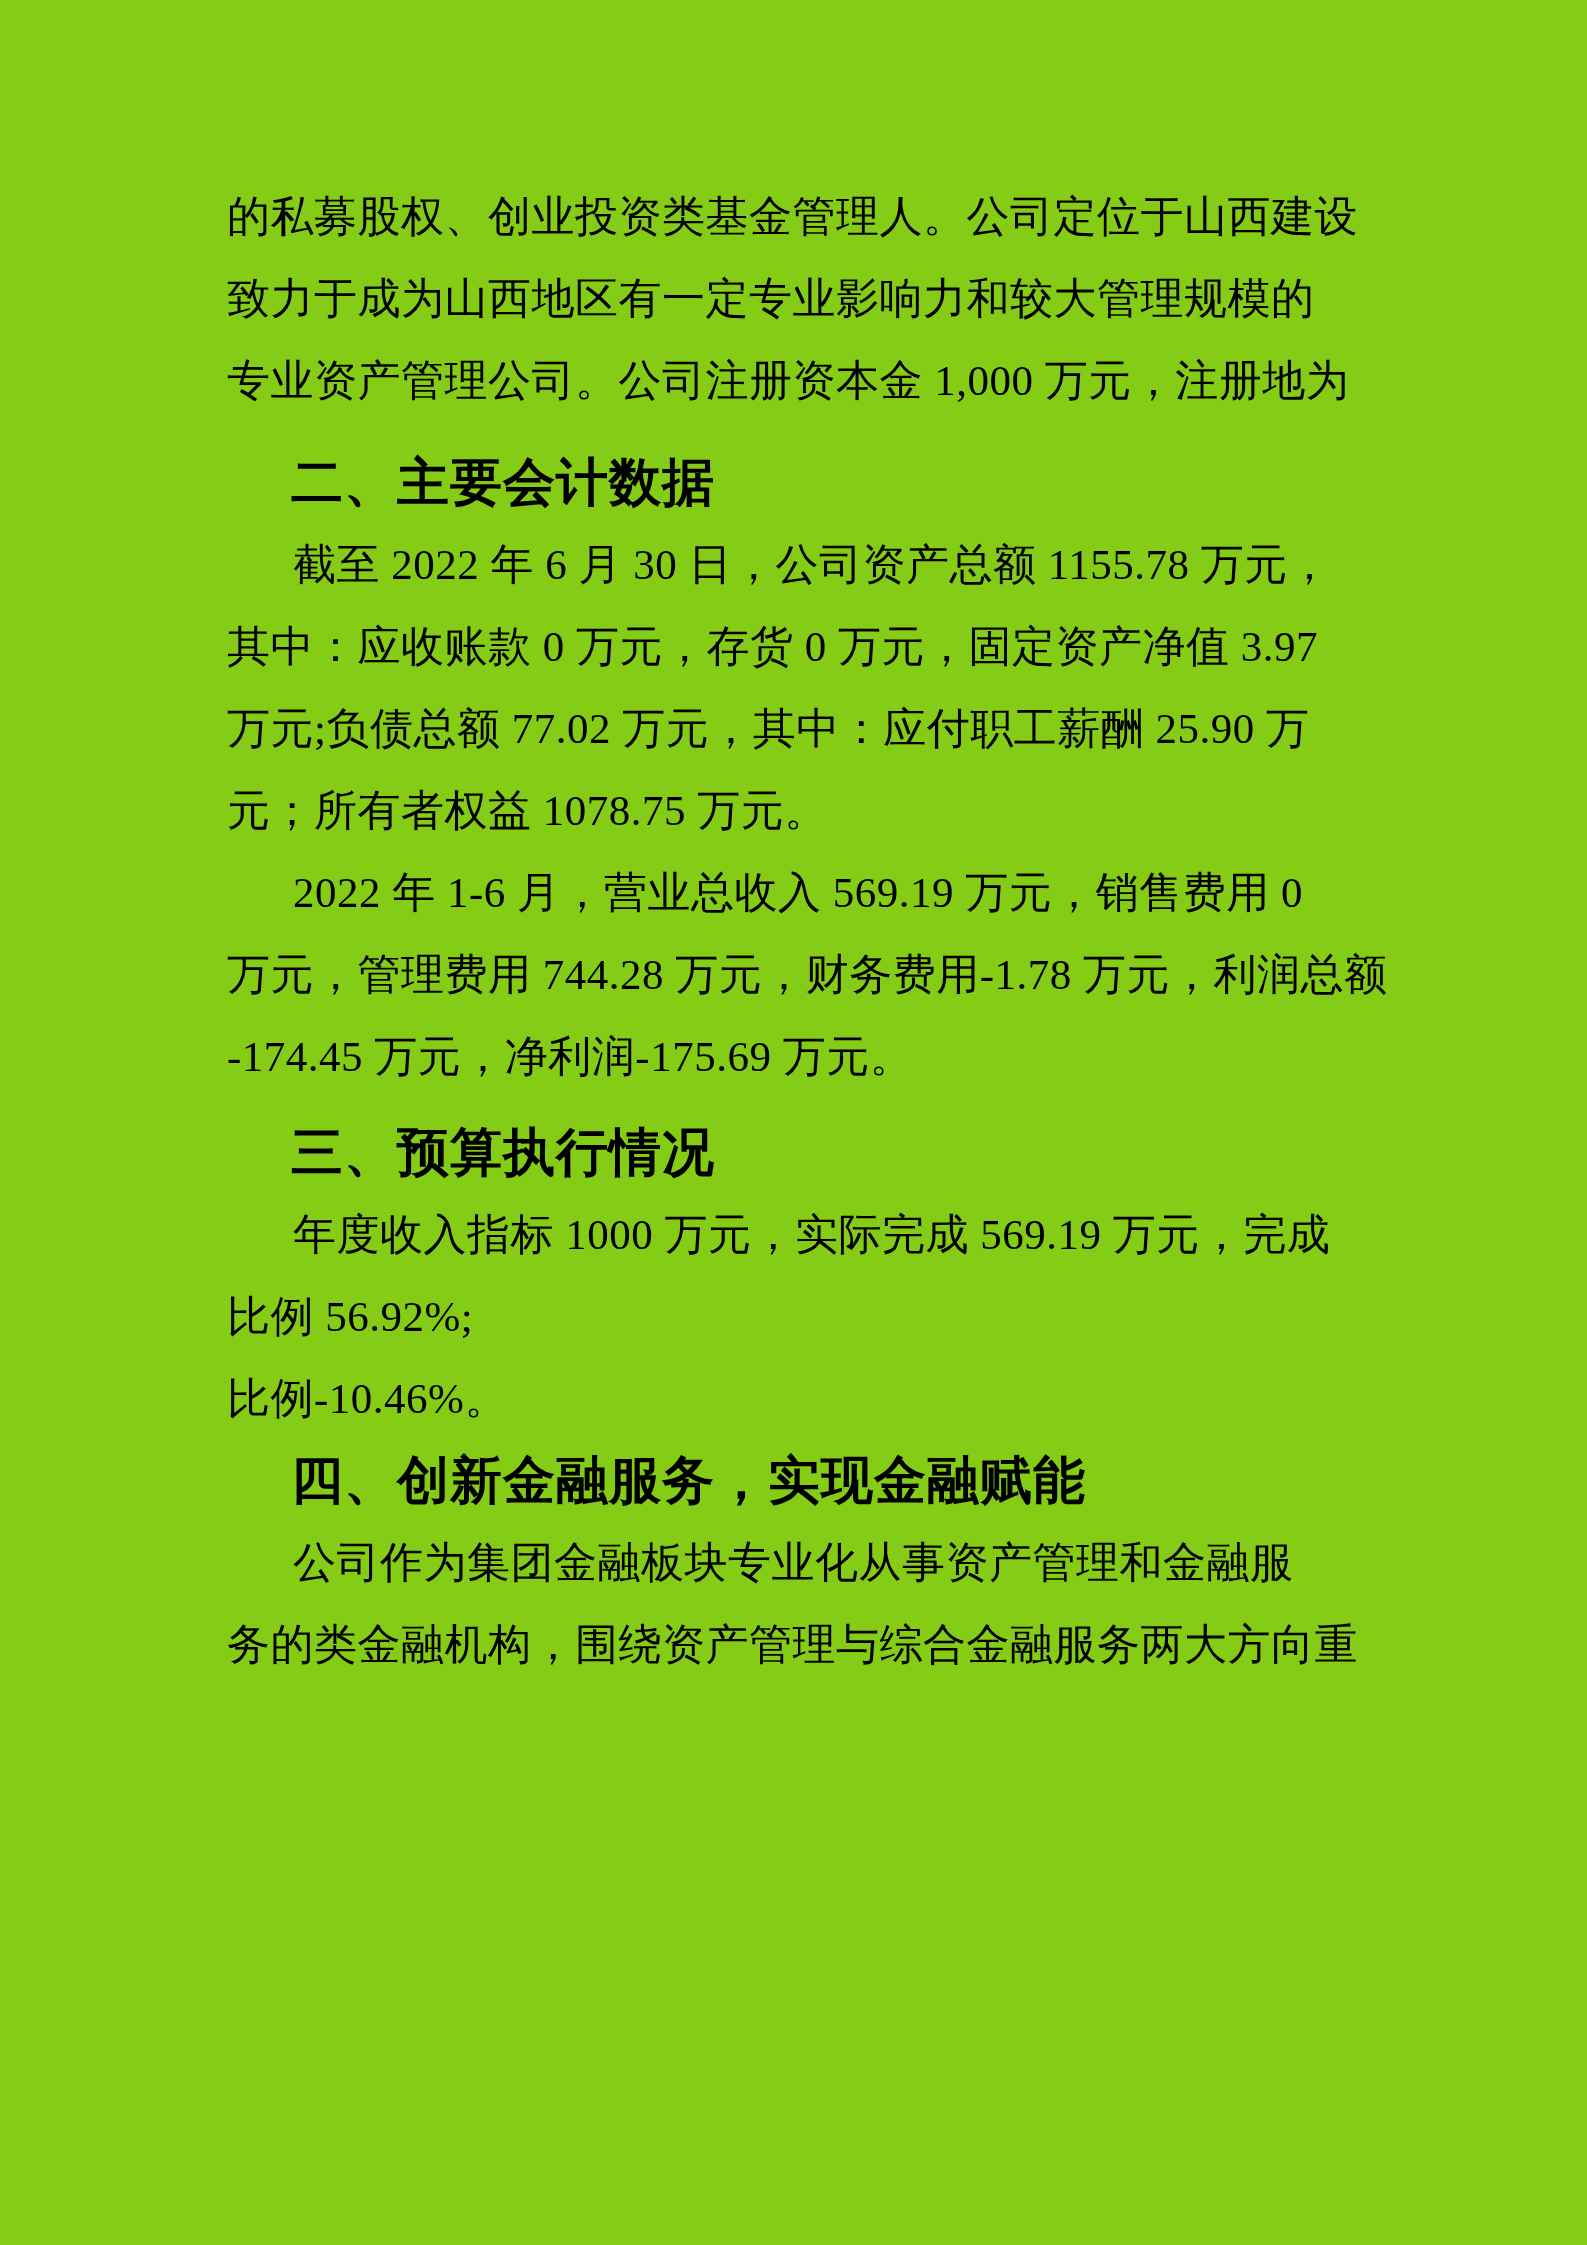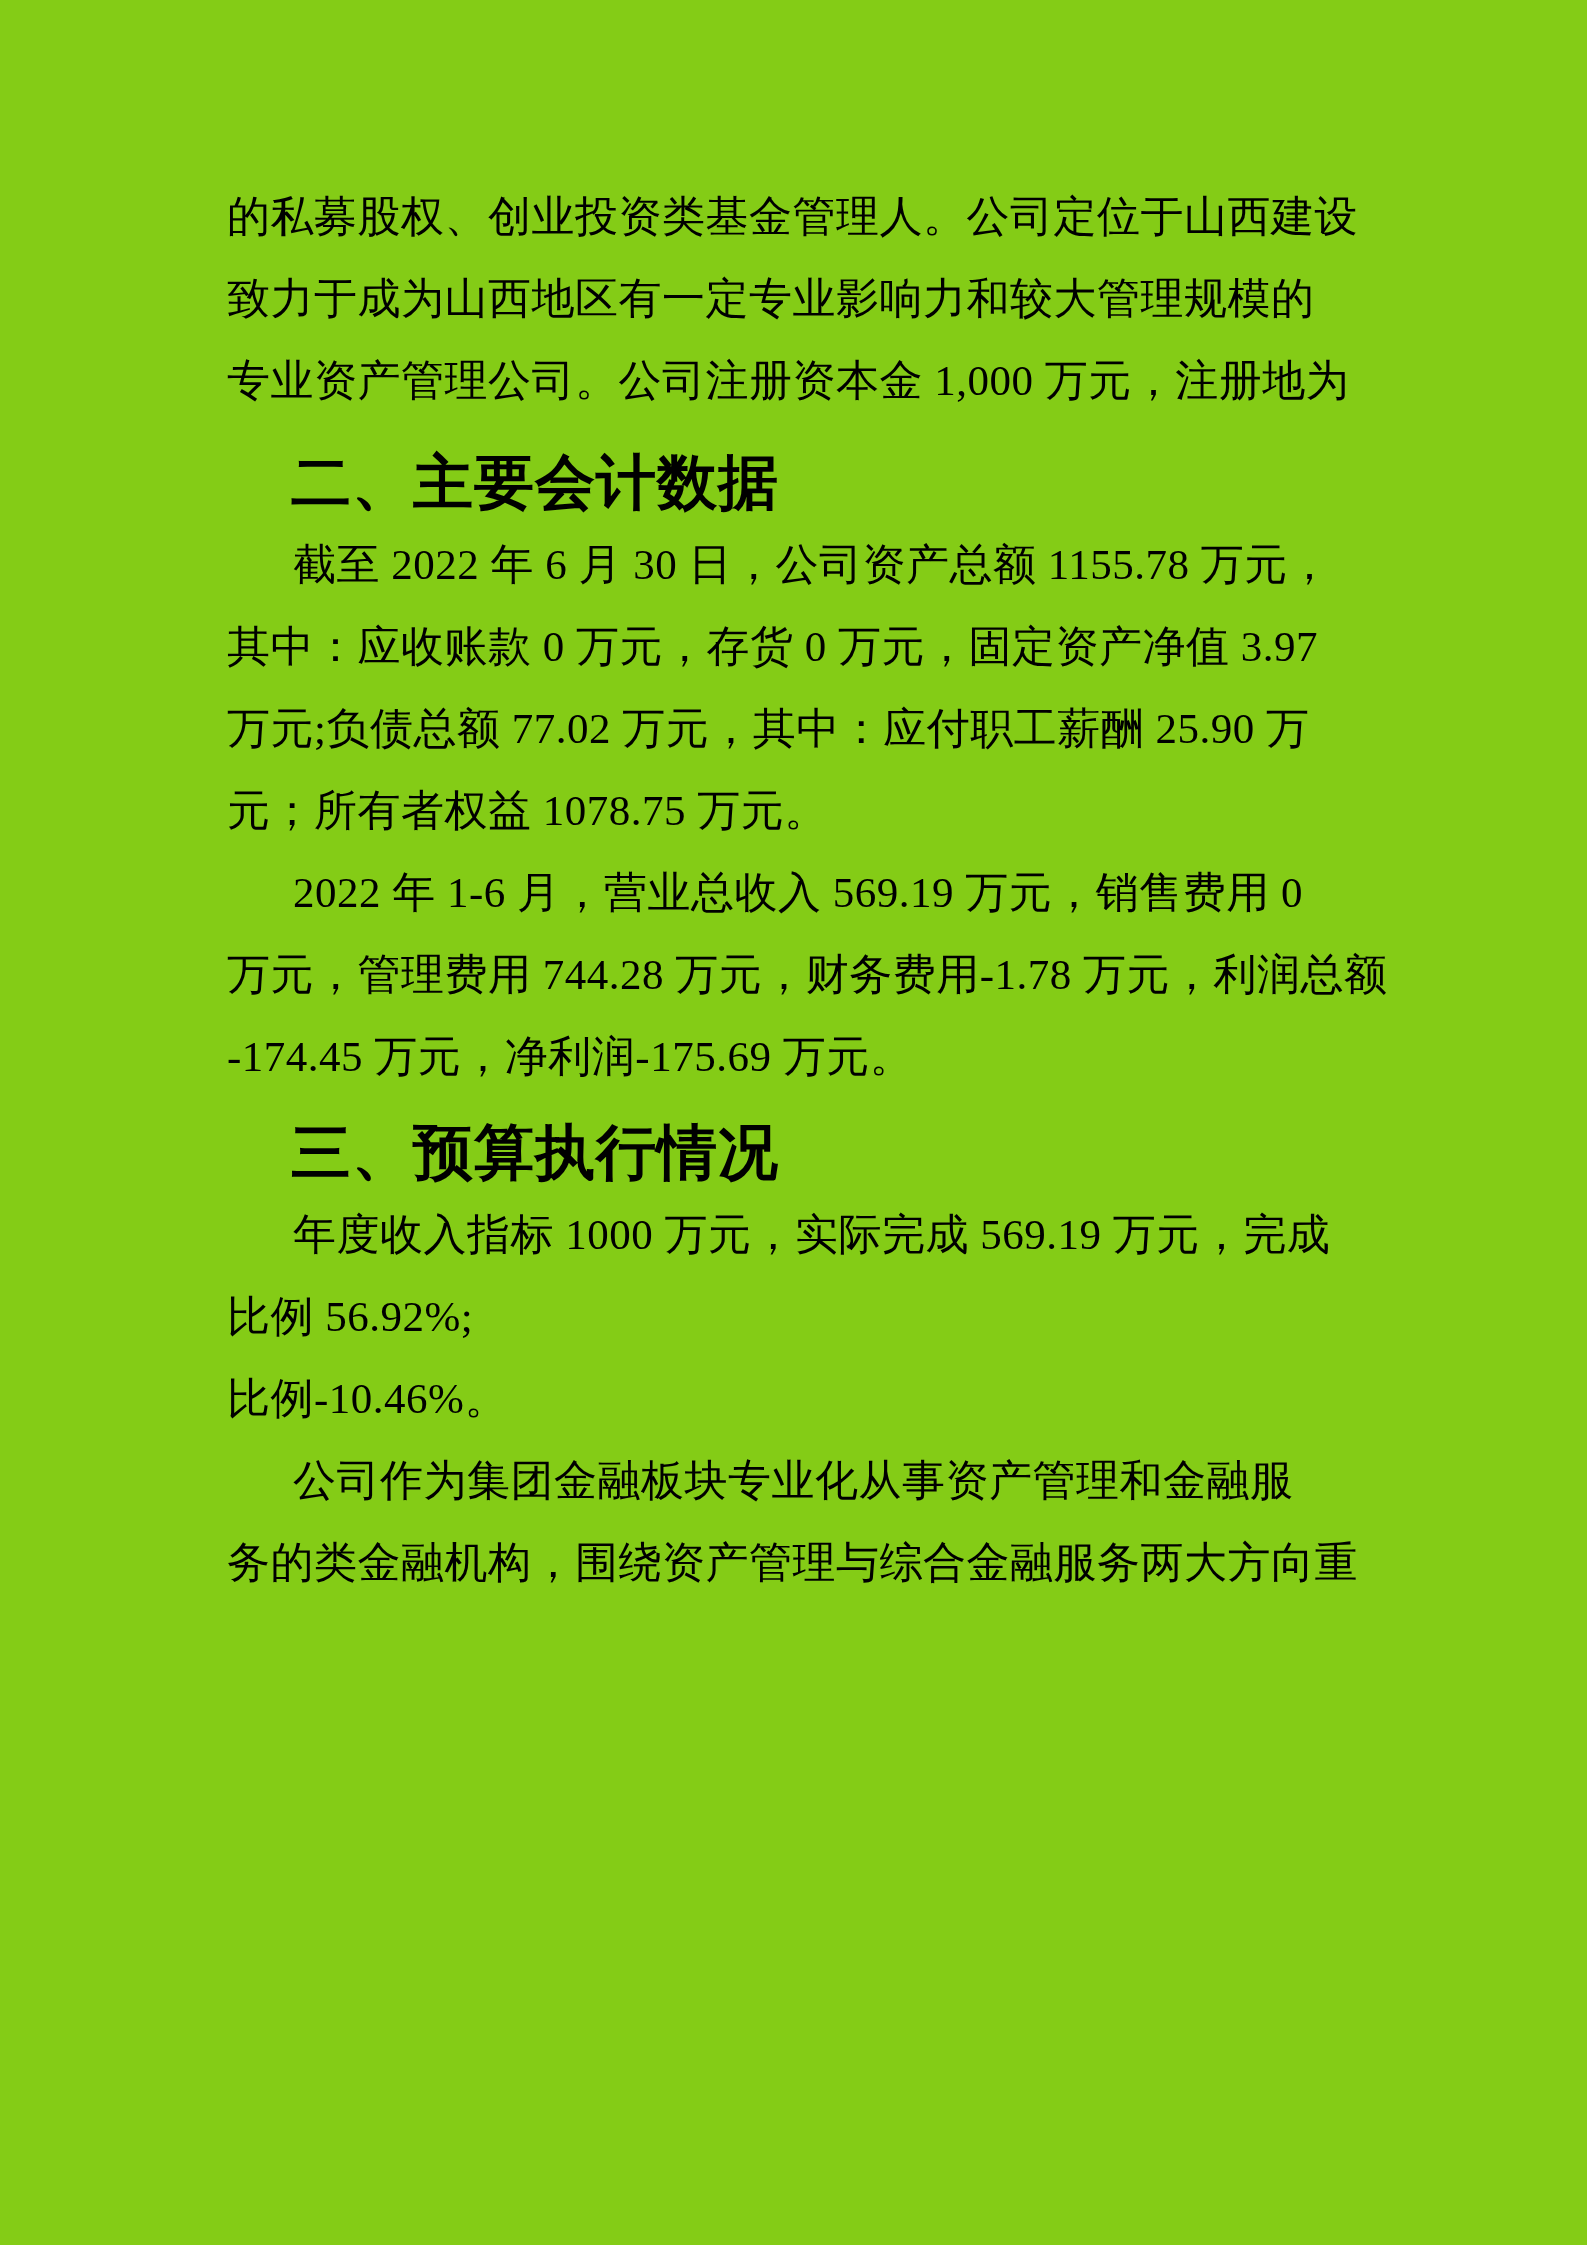--- a/index.html
+++ b/index.html
@@ -30,21 +30,21 @@
     white-space: pre;
     overflow: visible;
     letter-spacing: 0.5px;
   }
   .indent {
     padding-left: 66px;
   }
   .heading {
     font-family: Liberation Serif, serif;
     font-weight: 700;
-    font-size: 60px;
+    font-size: 52px;
     padding-left: 64px;
     letter-spacing: 1px;
   }
   .h2 { margin-top: 20px; }
   .h3 { margin-top: 14px; }
   .h4 { margin-top: 0; }
 </style>
 </head>
 <body>
 
@@ -58,16 +58,17 @@
     <div class="ln">其中：应收账款 0 万元，存货 0 万元，固定资产净值 3.97</div>
     <div class="ln">万元;负债总额 77.02 万元，其中：应付职工薪酬 25.90 万</div>
     <div class="ln">元；所有者权益 1078.75 万元。</div>
     <div class="ln indent">2022 年 1-6 月，营业总收入 569.19 万元，销售费用 0</div>
     <div class="ln">万元，管理费用 744.28 万元，财务费用-1.78 万元，利润总额</div>
     <div class="ln">-174.45 万元，净利润-175.69 万元。</div>
     <div class="ln heading h3">三、预算执行情况</div>
     <div class="ln indent">年度收入指标 1000 万元，实际完成 569.19 万元，完成</div>
     <div class="ln">比例 56.92%;</div>
     <div class="ln">比例-10.46%。</div>
+    <div class="ln heading h4">四、创新金融服务，实现金融赋能</div>
     <div class="ln indent">公司作为集团金融板块专业化从事资产管理和金融服</div>
     <div class="ln">务的类金融机构，围绕资产管理与综合金融服务两大方向重</div>
   </div>
 </div>
 
 </body></html>

